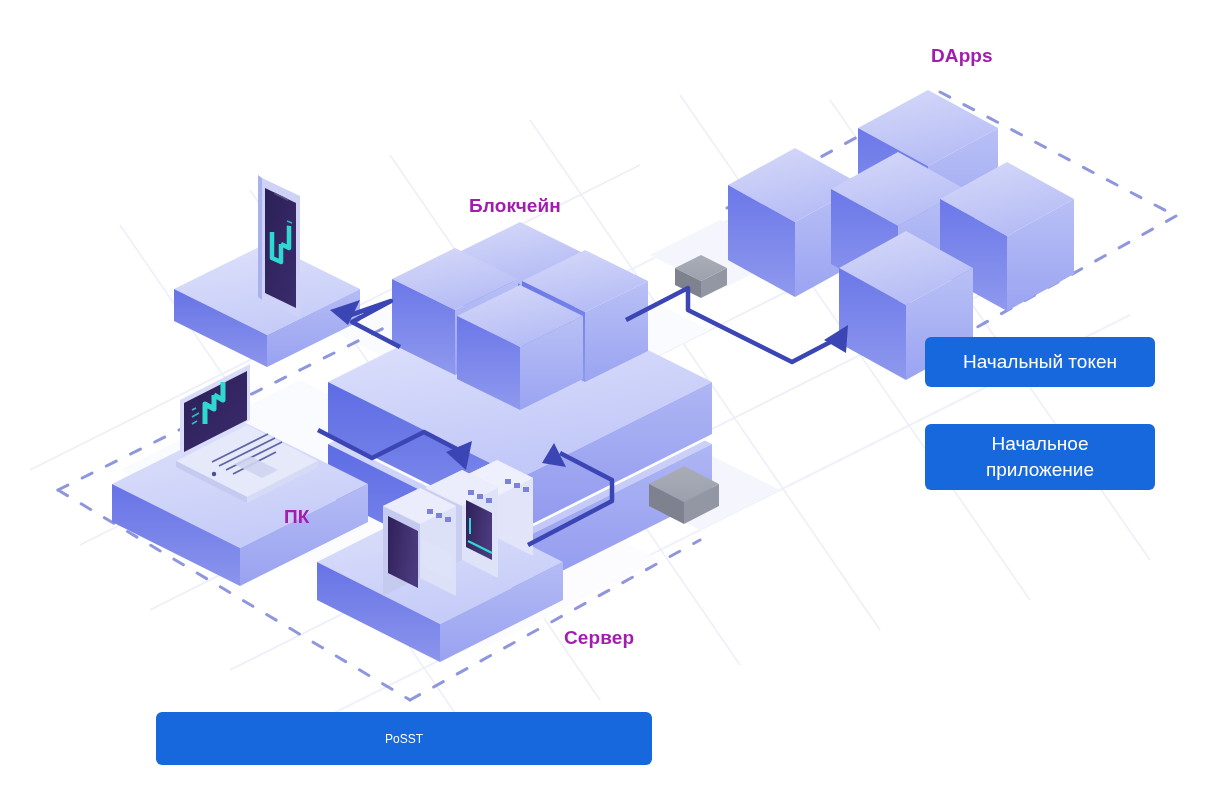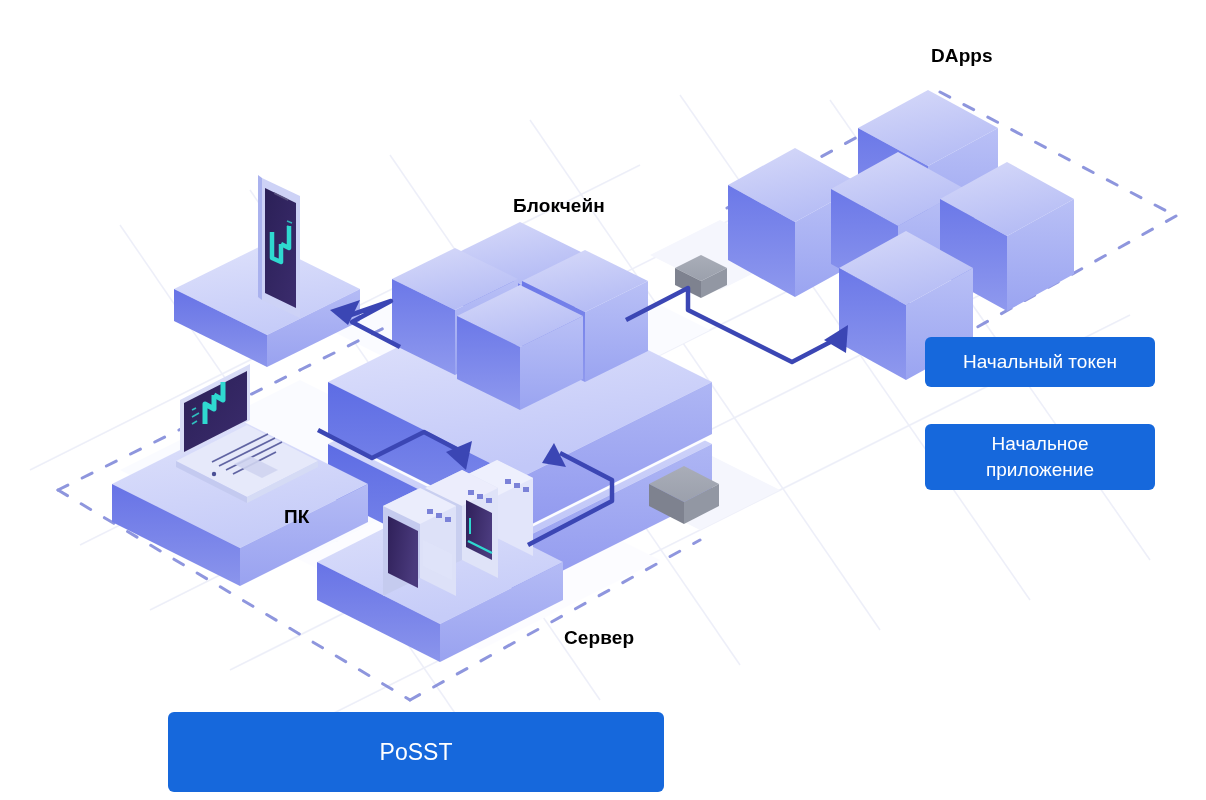--- a/index.html
+++ b/index.html
@@ -6,49 +6,49 @@
   body{
     width:1206px;height:800px;overflow:hidden;
     font-family:"Liberation Sans","DejaVu Sans",sans-serif;
     position:relative;
   }
   #stage{position:absolute;inset:0;width:1206px;height:800px;}
   svg.layer{position:absolute;left:0;top:0;width:1206px;height:800px;display:block;}
 
   .label{
     position:absolute;
-    color:#000000;
+    color:#a21caf;
     font-weight:bold;
     font-size:19px;
     line-height:25px;
     white-space:pre-line;
     letter-spacing:.1px;
     user-select:none;
   }
   #label-mobile{left:72px;top:291px;}
   #label-pc{left:284px;top:504px;}
   #label-server{left:528px;top:625px;margin-left:36px;}
-  #label-blockchain{left:469px;top:193px;margin-left:44px;}
+  #label-blockchain{left:469px;top:193px;}
   #label-dapps{left:931px;top:43px;}
 
   .btn{
     position:absolute;
     background:#1668dc;
     color:#ffffff;
     border:none;
     border-radius:6px;
     font-family:"Liberation Sans","DejaVu Sans",sans-serif;
     display:flex;align-items:center;justify-content:center;
     text-align:center;
     cursor:pointer;
     padding:0;
   }
   #btn-token{left:925px;top:337px;width:230px;height:50px;font-size:19px;}
   #btn-app{left:925px;top:424px;width:230px;height:66px;font-size:19px;line-height:26px;white-space:pre-line;}
-  #btn-posst{left:168px;top:712px;width:496px;height:80px;font-size:23px;}
+  #btn-posst{left:156px;top:712px;width:496px;height:53px;font-size:12px;}
 </style>
 </head>
 <body>
 
 <div id="stage">
 
   <svg class="layer" viewBox="0 0 1206 800">
     <defs>
 
       <linearGradient id="gTop" x1="0" y1="0" x2="0.4" y2="1">

